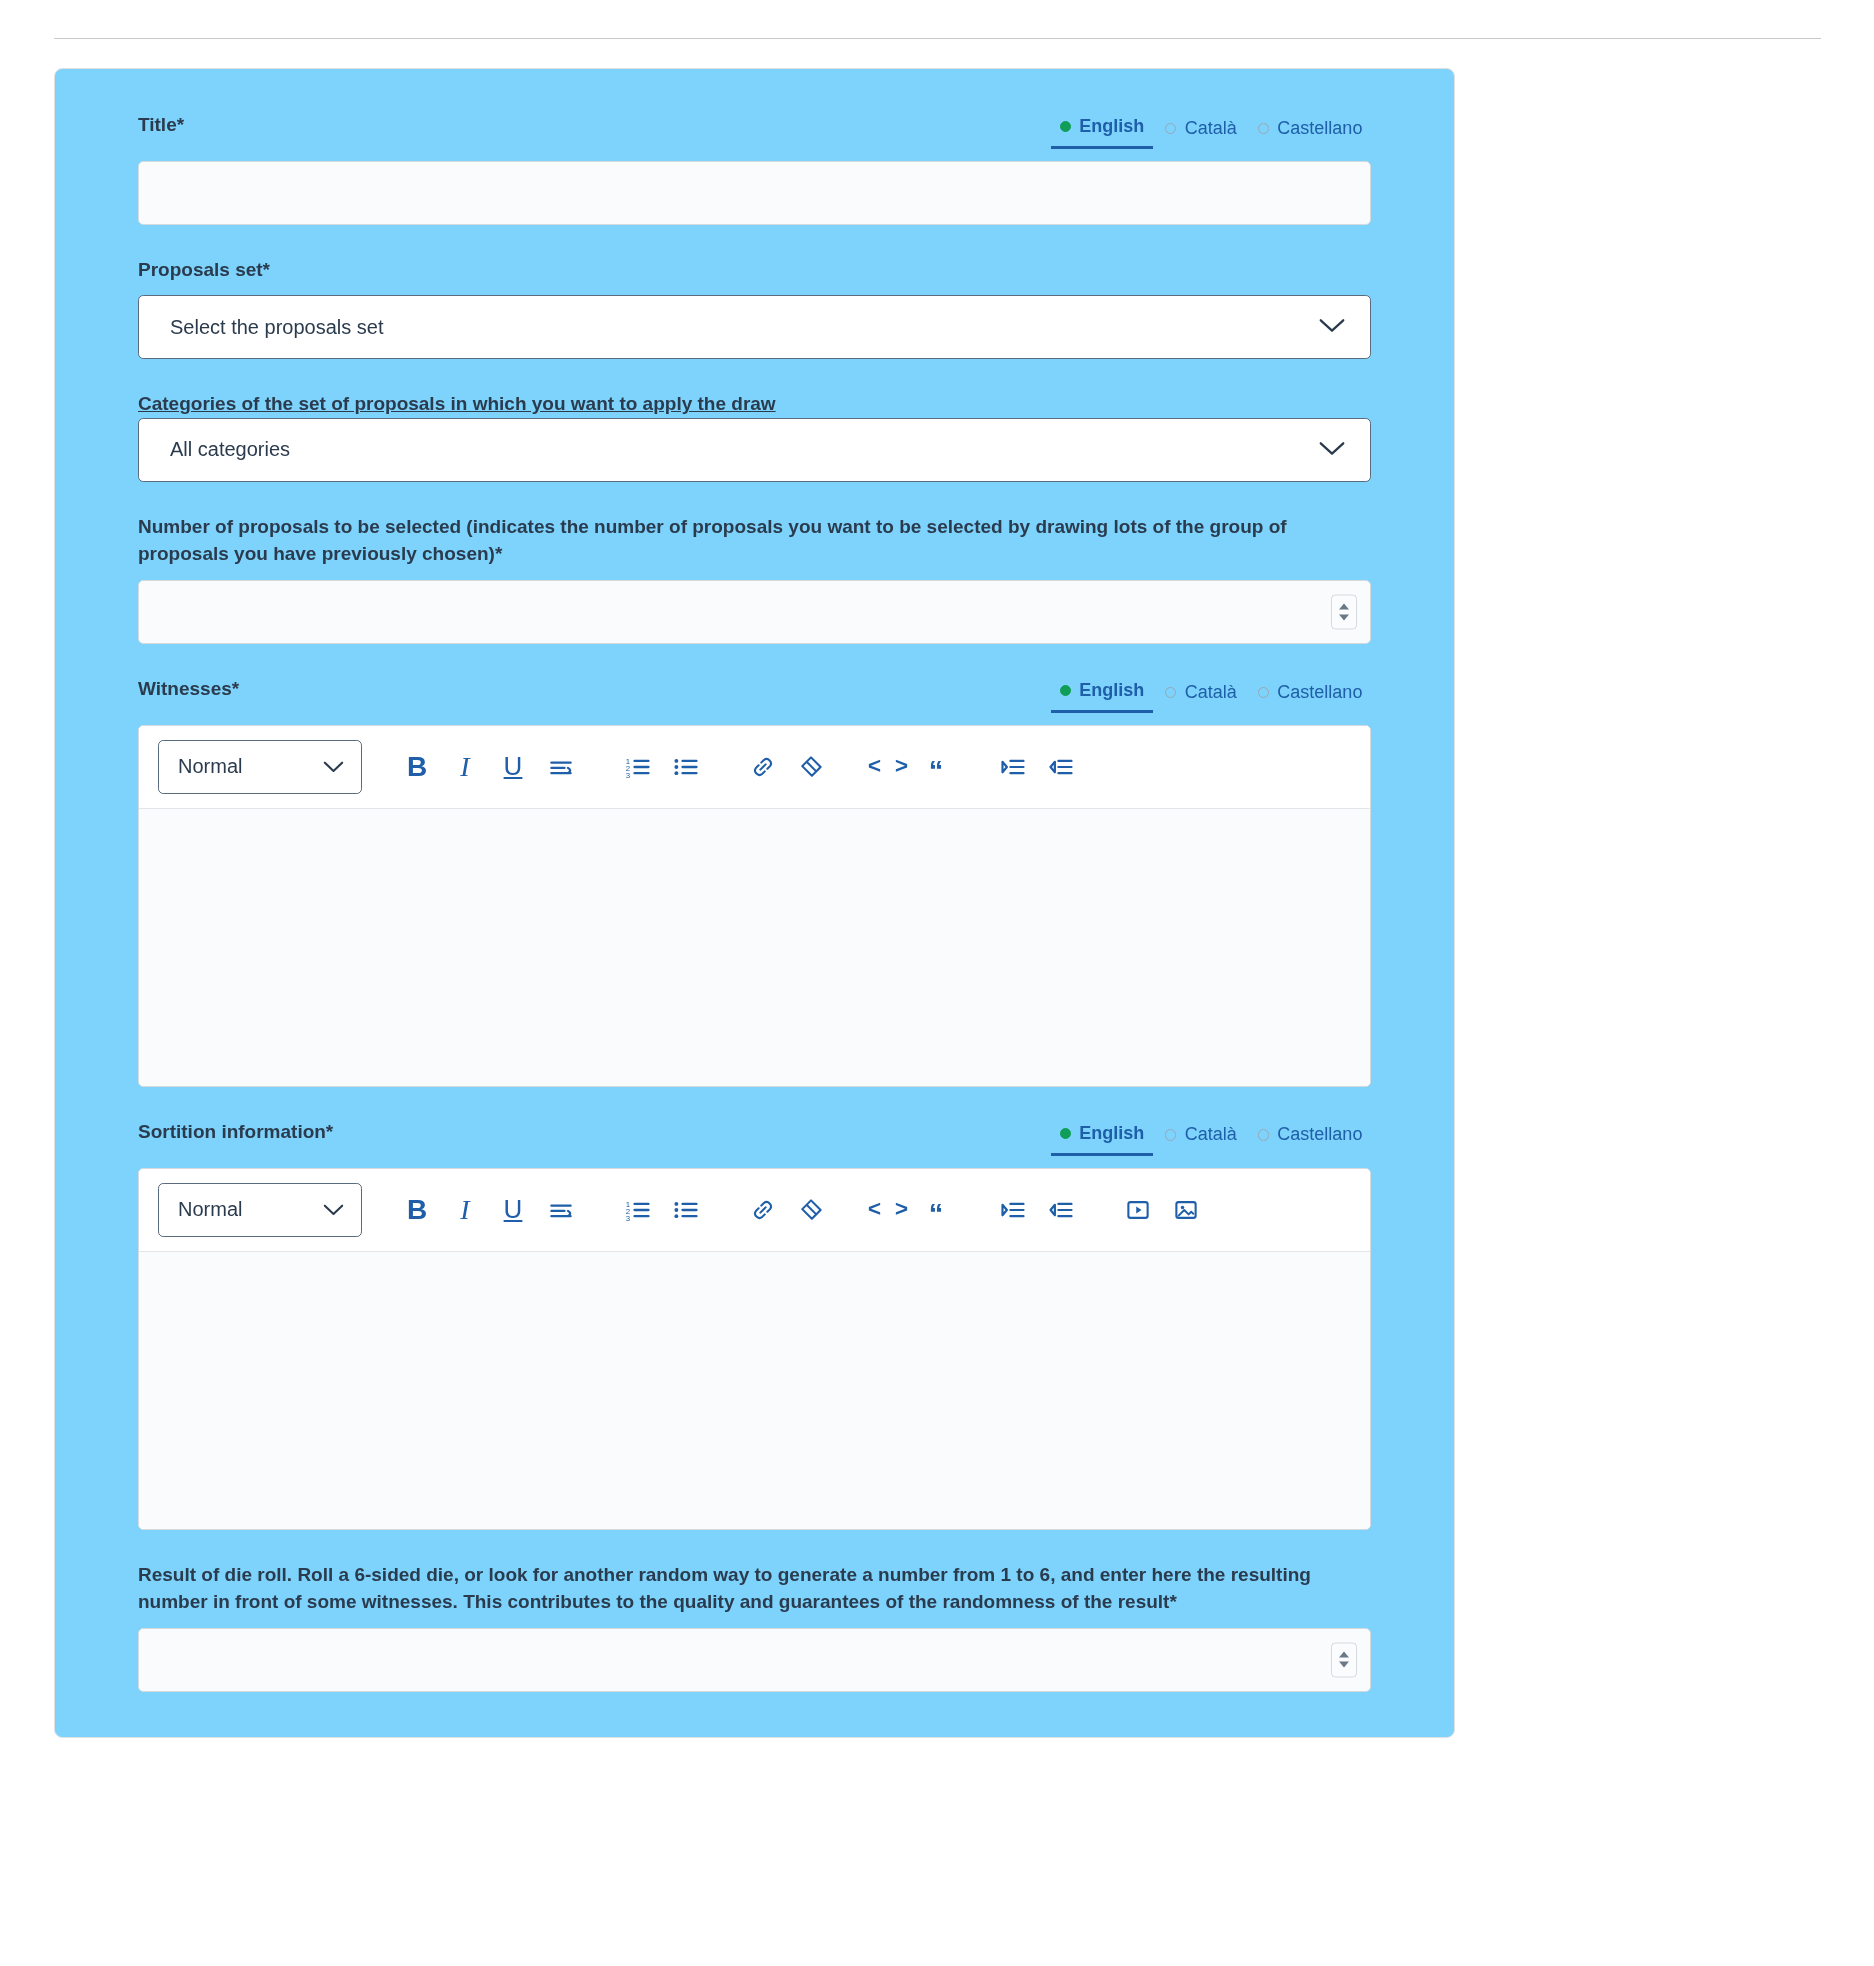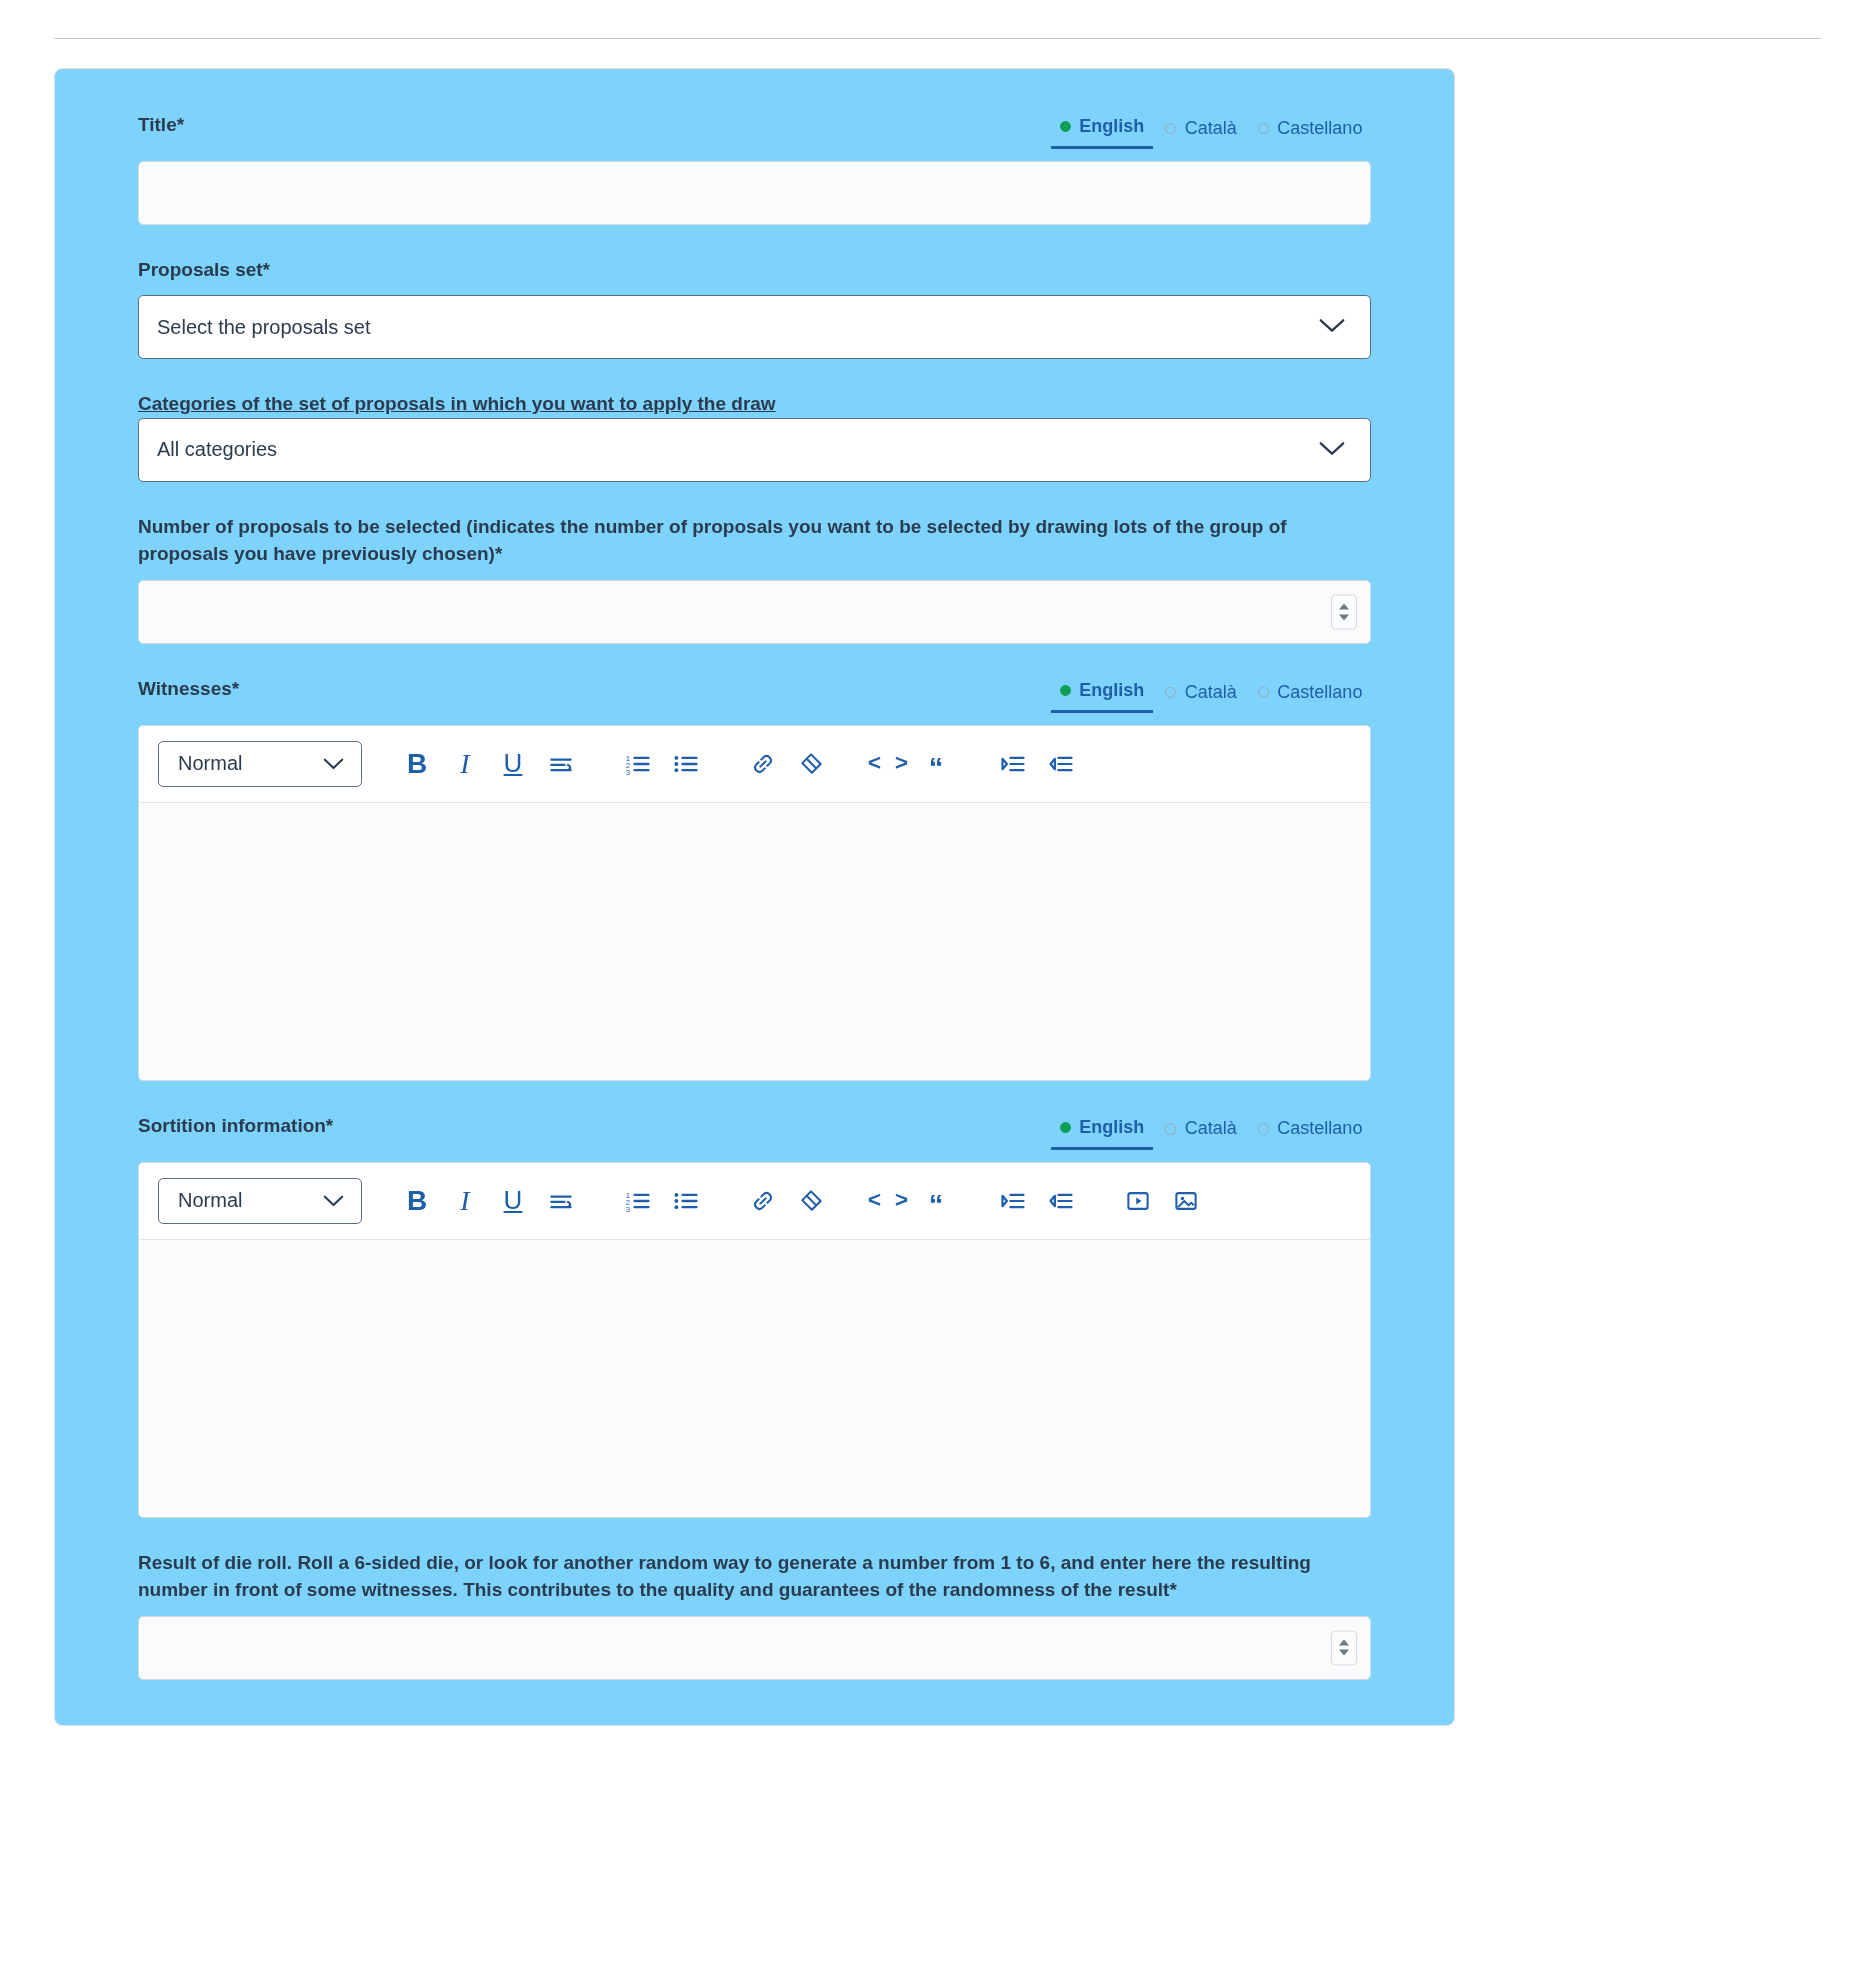--- a/index.html
+++ b/index.html
@@ -102,21 +102,21 @@
     position: relative;
     width: 100%;
   }
   .select-box {
     width: 100%;
     height: 64px;
     border: 0.9px solid #5a6b7d;
     border-radius: 5.2px;
     background: #ffffff;
     font-size: 20px;
-    padding: 0 48px 0 18px;
+    padding: 0 48px 0 31px;
     color: #2b3b4e;
     display: flex;
     align-items: center;
     cursor: pointer;
   }
   .chevron {
     position: absolute;
     right: 26px;
     top: 50%;
     transform: translateY(-50%);
@@ -175,21 +175,21 @@
     display: flex;
     align-items: center;
     gap: 0;
     padding: 14px 19px;
     border-bottom: 0.9px solid #e3e6e9;
     background: #ffffff;
   }
   .format-select {
     position: relative;
     width: 204px;
-    height: 46px;
+    height: 54px;
     border: 0.9px solid #5a6b7d;
     border-radius: 5.2px;
     background: #ffffff;
     display: flex;
     align-items: center;
     padding: 0 40px 0 19px;
     font-size: 20px;
     color: #2b3b4e;
     cursor: pointer;
     margin-right: 31px;

